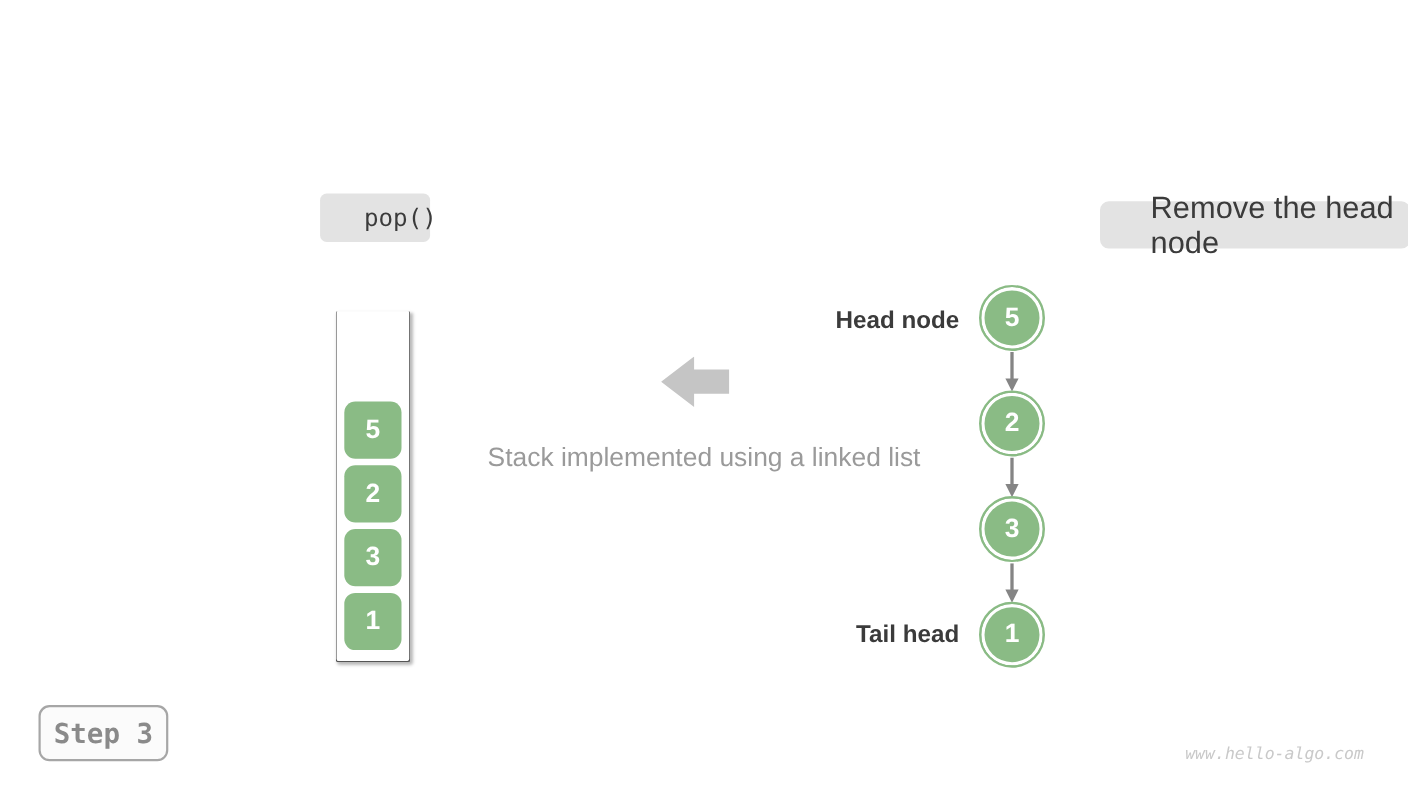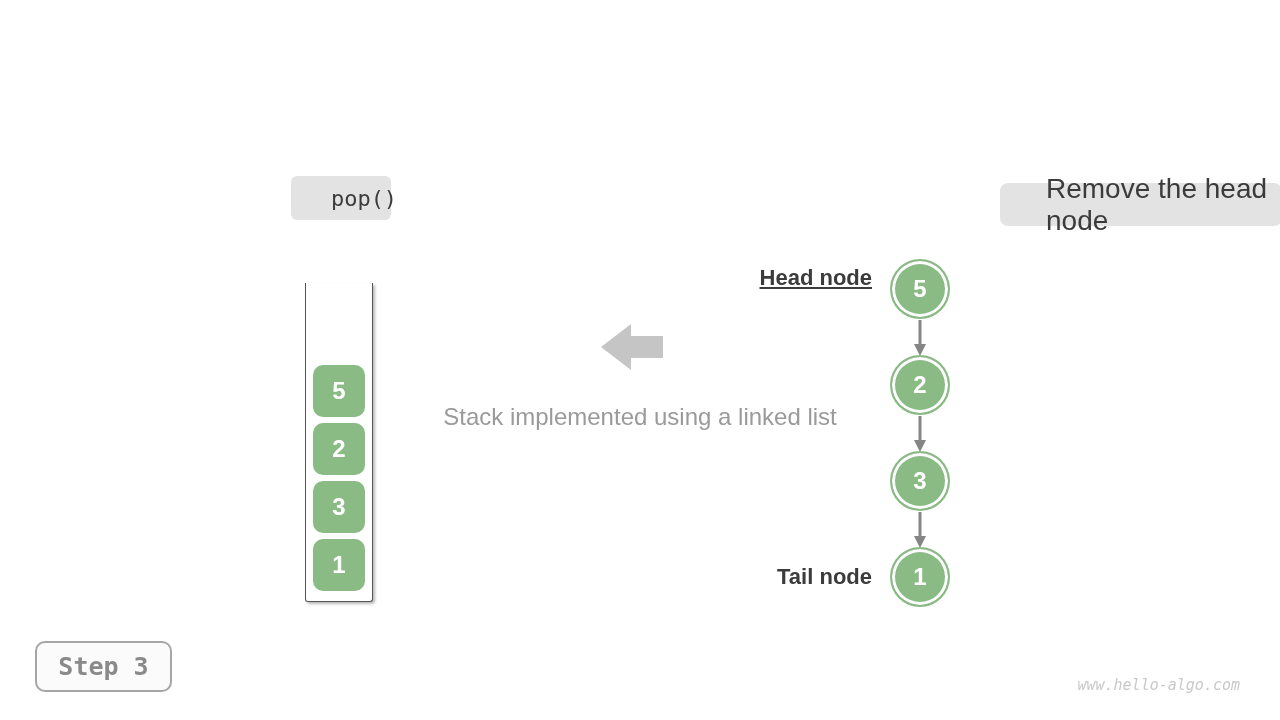--- a/index.html
+++ b/index.html
@@ -105,26 +105,26 @@
   .connector.c0 { top: 320px; }
   .connector.c1 { top: 416px; }
   .connector.c2 { top: 512px; }
   .node-label {
     left: 700px; width: 172px;
     text-align: right;
     font-weight: bold;
     font-size: 22px;
     color: var(--dark_text);
   }
-  .head-label { top: 265px; text-decoration: underline; }
+  .head-label { top: 278px; }
   .tail-label { top: 564px; }
 
   
   .step-badge {
-    left: 35px; top: 641px; width: 137px; height: 51px;
+    left: 35px; top: 641px; width: 118px; height: 51px;
     border: 2px solid var(--step_border);
     border-radius: 10px;
     background: #FBFBFB;
     color: var(--step_text);
     font-family: "DejaVu Sans Mono", monospace;
     font-weight: bold;
     font-size: 25px;
     display: flex;
     align-items: center;
     justify-content: center;
@@ -157,21 +157,21 @@
   <div class="stack-item">1</div>
 </div>
 
 <svg class="abs big-arrow" width="62" height="46" viewBox="0 0 62 46">
   <polygon points="0,23 30,0 30,12 62,12 62,34 30,34 30,46" fill="#C5C5C5"></polygon>
 </svg>
 
 <div class="abs caption">Stack implemented using a linked list</div>
 
 <div class="abs node-label head-label">Head node</div>
-<div class="abs node-label tail-label">Tail node</div>
+<div class="abs node-label tail-label">Tail head</div>
 
 <div class="abs ll-node n0">5</div>
 <svg class="abs connector c0" width="14" height="36" viewBox="0 0 14 36">
   <line x1="7" y1="0" x2="7" y2="25" stroke="#858585" stroke-width="3"></line>
   <polygon points="1,24 13,24 7,36" fill="#858585"></polygon>
 </svg>
 <div class="abs ll-node n1">2</div>
 <svg class="abs connector c1" width="14" height="36" viewBox="0 0 14 36">
   <line x1="7" y1="0" x2="7" y2="25" stroke="#858585" stroke-width="3"></line>
   <polygon points="1,24 13,24 7,36" fill="#858585"></polygon>

